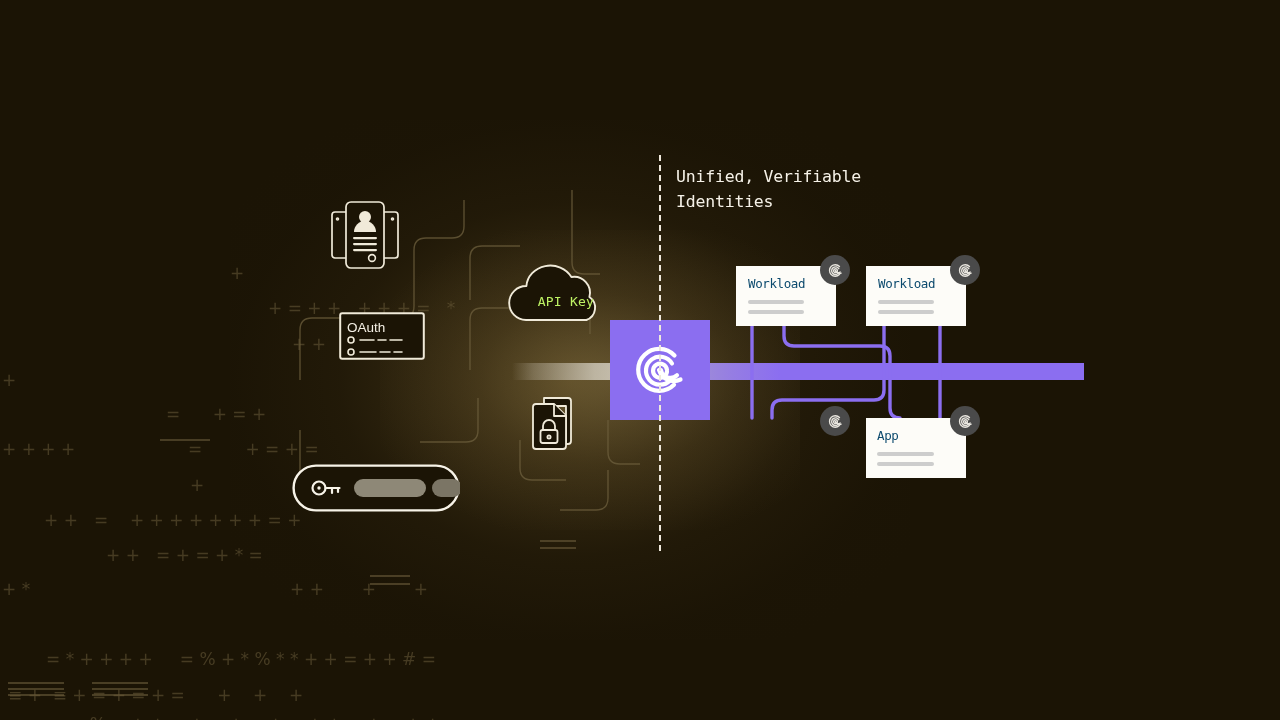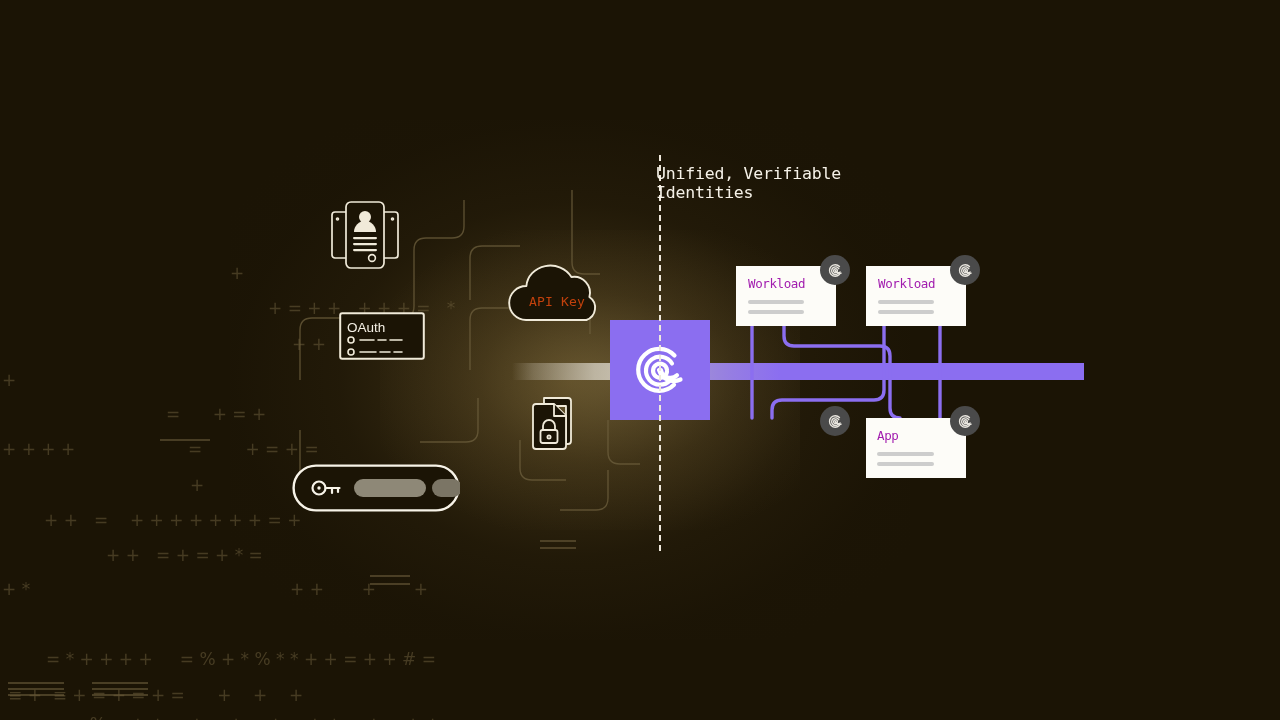--- a/index.html
+++ b/index.html
@@ -60,22 +60,22 @@
   #traces { position: absolute; left:0; top:0; }
 
   
   .outline-icon { position: absolute; }
 
   
   #apikey-label {
     position: absolute;
     left: 520px; top: 294px;
     width: 74px;
-    text-align: center;
-    color: #c2410c;
+    text-align: right;
+    color: #bef264;
     font-size: 13px;
     letter-spacing: 0.2px;
     font-family: "DejaVu Sans Mono", monospace;
   }
   
   #oauth-label {
     position: absolute;
     left: 347px; top: 320px;
     color: #f4efe4;
     font-size: 13.5px;
@@ -126,44 +126,44 @@
   #divider {
     position: absolute;
     left: 659px; top: 155px;
     width: 0; height: 396px;
     border-left: 2px dashed #efe9dc;
   }
 
   
   #headline {
     position: absolute;
-    left: 656px; top: 164px;
+    left: 676px; top: 164px;
     width: 300px;
     color: #f6f2e8;
     font-size: 16.5px;
-    line-height: 19px;
+    line-height: 25px;
     font-family: "DejaVu Sans Mono", monospace;
     letter-spacing: -0.2px;
     white-space: pre-line;
   }
 
   
   #connectors { position: absolute; left: 0; top: 0; }
 
   
   .node-card {
     position: absolute;
     background: #fdfcf8;
     width: 100px;
     height: 60px;
     box-sizing: border-box;
     padding: 11px 12px 0 12px;
   }
   .node-card .node-title {
-    color: #a21caf;
+    color: #0c4a6e;
     font-size: 12.5px;
     font-family: "DejaVu Sans Mono", monospace;
     letter-spacing: -0.4px;
     line-height: 14px;
   }
   .node-card .bar-row { margin-top: 9px; }
   .node-card .bar {
     height: 4px;
     border-radius: 2px;
     background: #cdcdcd;

